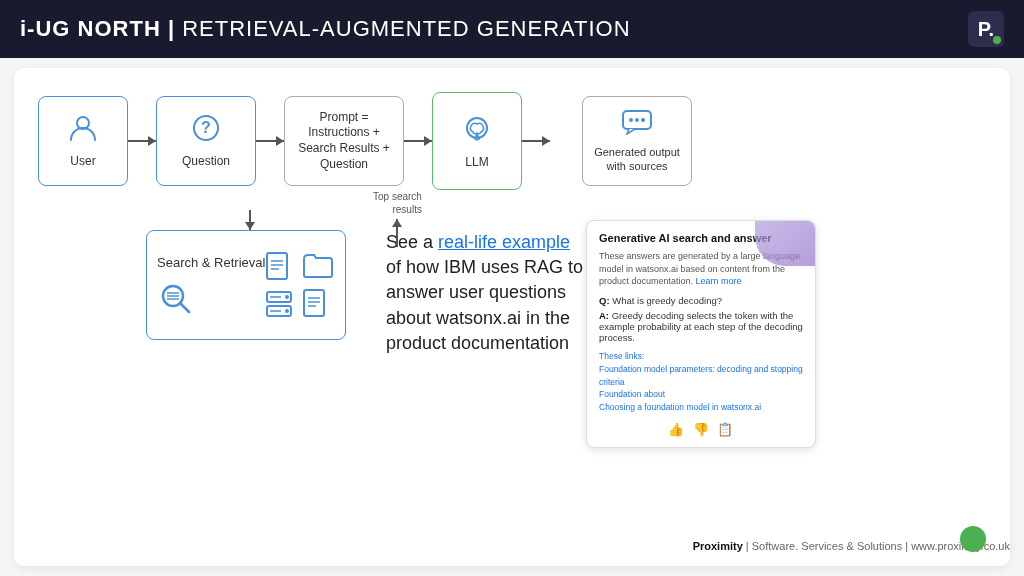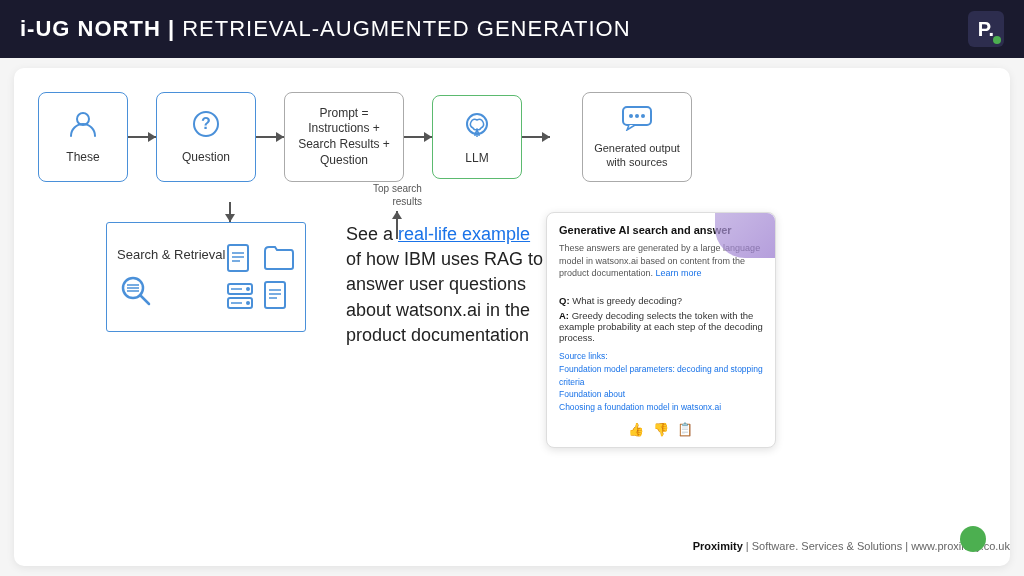--- a/index.html
+++ b/index.html
@@ -84,21 +84,21 @@
       color: #333;
       position: relative;
     }
 
     .flow-box.blue-border { border-color: #4a90d9; }
     .flow-box.green-border { border-color: #5bba6f; }
 
     .flow-box-user { width: 90px; height: 90px; }
     .flow-box-question { width: 100px; height: 90px; }
     .flow-box-prompt { width: 120px; height: 90px; }
-    .flow-box-llm { width: 90px; height: 84px; }
+    .flow-box-llm { width: 90px; height: 98px; }
     .flow-box-output { width: 110px; height: 90px; margin-left: 32px; }
     .arrow-right {
       display: inline-block;
       width: 28px;
       height: 2px;
       background: #555;
       position: relative;
       flex-shrink: 0;
     }
     .arrow-right::after {
@@ -114,28 +114,29 @@
     
     .icon-user { font-size: 26px; color: #4a90d9; margin-bottom: 4px; }
     .icon-question { font-size: 26px; color: #4a90d9; margin-bottom: 4px; }
     .icon-llm { font-size: 26px; color: #4a90d9; margin-bottom: 4px; }
     .icon-output { font-size: 22px; color: #4a90d9; margin-bottom: 4px; }
 
     .box-label { font-size: 12px; font-weight: 500; line-height: 1.3; }
 
     .search-retrieval-box {
       border: 1.5px solid #4a90d9;
-      border-radius: 3px;
+      border-radius: 8px;
       background: white;
       width: 200px;
       height: 110px;
       display: flex;
       align-items: center;
-      justify-content: space-between;
+      justify-content: flex-start;
       padding: 10px;
+      margin-left: 40px;
     }
 
     .sr-label { font-size: 13px; font-weight: 500; color: #333; line-height: 1.4; }
 
     .sr-icons {
       display: grid;
       grid-template-columns: 1fr 1fr;
       gap: 5px;
     }
 
@@ -172,21 +173,21 @@
     }
     .genai-card-header {
       font-size: 11px;
       font-weight: 700;
       color: #111;
       margin-bottom: 5px;
       line-height: 1.3;
     }
     .genai-card-body { line-height: 1.4; color: #555; font-size: 9px; }
     .genai-card-link { color: #1a73e8; cursor: pointer; }
-    .genai-question { margin-top: 15px; }
+    .genai-question { margin-top: 7px; }
     .genai-q { font-weight: 700; color: #111; }
     .genai-answer { margin-top: 4px; }
     .genai-a { font-weight: 700; color: #111; }
     .genai-sources { margin-top: 7px; font-size: 8.5px; color: #555; }
     .genai-sources div { color: #1a73e8; line-height: 1.5; }
     .genai-bottom-icons { display: flex; gap: 8px; margin-top: 8px; justify-content: center; color: #888; font-size: 13px; }
 
     .genai-card-purple {
       position: absolute;
       top: 0; right: 0;
@@ -235,21 +236,21 @@
 
   <div class="flow-row">
 
     <div class="flow-box flow-box-user blue-border">
       <div class="icon-user">
         <svg width="30" height="30" viewBox="0 0 30 30" fill="none">
           <circle cx="15" cy="10" r="6" stroke="#4a90d9" stroke-width="2"></circle>
           <path d="M3 27c0-6.627 5.373-12 12-12s12 5.373 12 12" stroke="#4a90d9" stroke-width="2" fill="none" stroke-linecap="round"></path>
         </svg>
       </div>
-      <div class="box-label">These</div>
+      <div class="box-label">User</div>
     </div>
 
     <div class="arrow-right"></div>
 
     <div class="flow-box flow-box-question blue-border">
       <div class="icon-question">
         <svg width="30" height="30" viewBox="0 0 30 30" fill="none">
           <circle cx="15" cy="15" r="12" stroke="#4a90d9" stroke-width="2"></circle>
           <text x="15" y="20" text-anchor="middle" font-size="16" fill="#4a90d9" font-weight="bold">?</text>
         </svg>
@@ -382,21 +383,21 @@
         </div>
         <div class="genai-question">
           <span class="genai-q">Q:</span>
           <span>What is greedy decoding?</span>
         </div>
         <div class="genai-answer">
           <span class="genai-a">A:</span>
           <span>Greedy decoding selects the token with the example probability at each step of the decoding process.</span>
         </div>
         <div class="genai-sources">
-          <div>Source links:</div>
+          <div>These links:</div>
           <div class="genai-card-link">Foundation model parameters: decoding and stopping criteria</div>
           <div class="genai-card-link">Foundation about</div>
           <div class="genai-card-link">Choosing a foundation model in watsonx.ai</div>
         </div>
         <div class="genai-bottom-icons">
           <span>👍</span>
           <span>👎</span>
           <span>📋</span>
         </div>
       </div>

